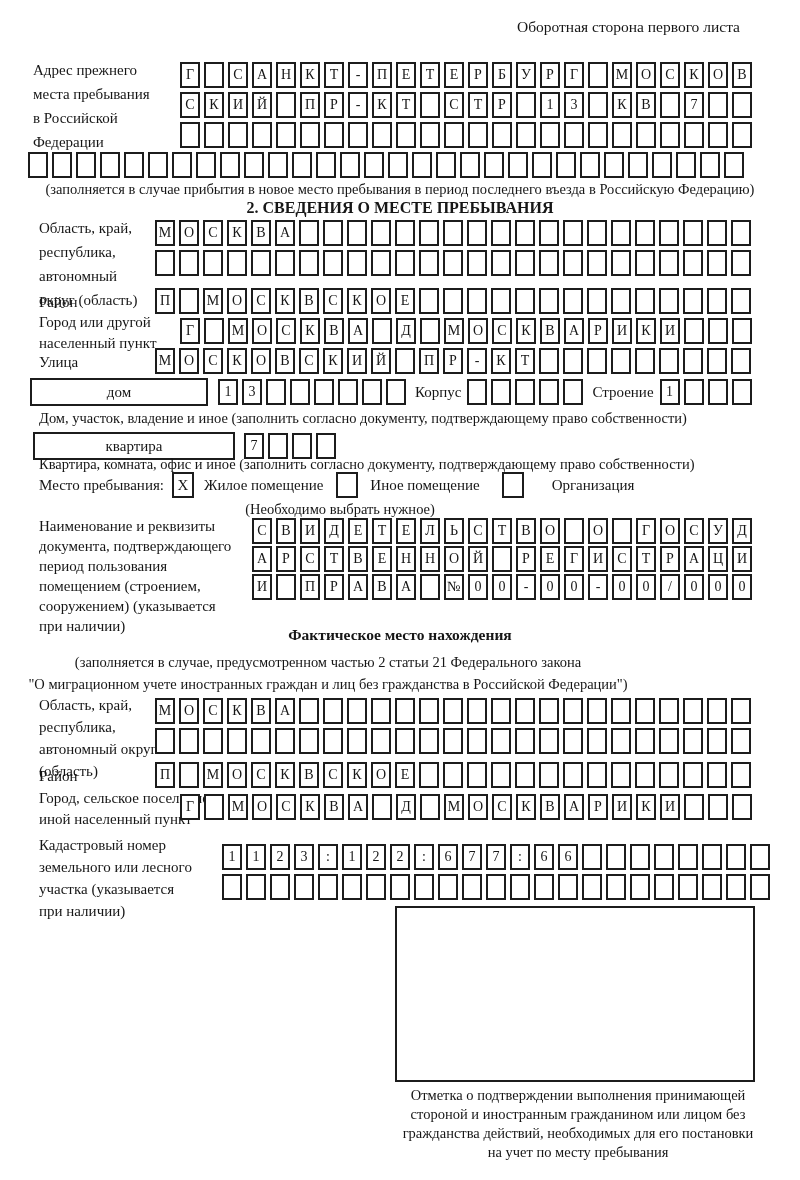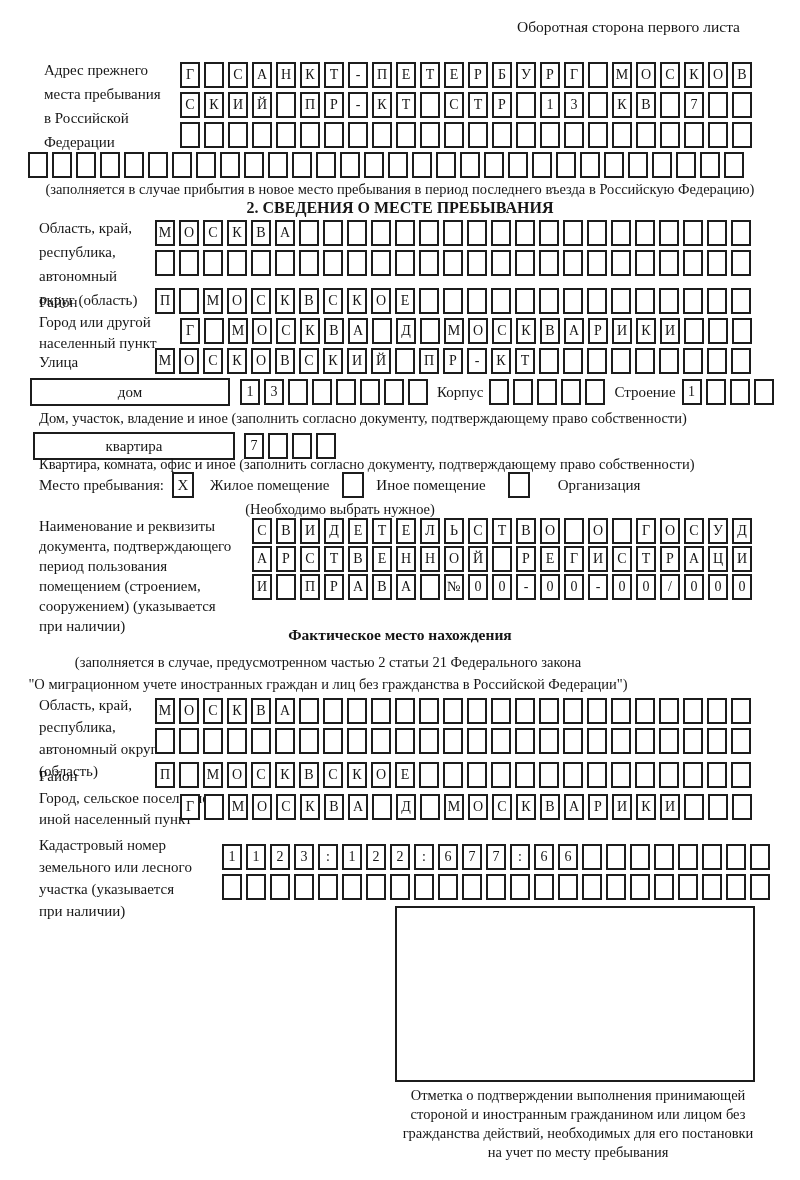--- a/index.html
+++ b/index.html
@@ -29,21 +29,21 @@
   .hflex{display:flex;align-items:center;}
   .bigbox{border:2px solid #1c1c1c;box-sizing:border-box;background:#fff;}
 </style>
 </head>
 <body>
 
 <div class="page">
 
   <div class="abs cap" style="left:0;top:18px;width:740px;text-align:right;font-size:15.5px;">Оборотная сторона первого листа</div>
 
-  <div class="abs lbl" style="left:44px;top:58px;">
+  <div class="abs lbl" style="left:33px;top:58px;">
     <div>Адрес прежнего</div>
     <div>места пребывания</div>
     <div>в Российской</div>
     <div>Федерации</div>
   </div>
   <div class="abs boxrow" style="left:180px;top:62px;">
       <span class="cbox">Г</span>
       <span class="cbox"></span>
       <span class="cbox">С</span>
       <span class="cbox">А</span>
@@ -300,21 +300,21 @@
       <span class="cbox"></span>
       <span class="cbox"></span>
       <span class="cbox"></span>
       <span class="cbox"></span>
       <span class="cbox"></span>
       <span class="cbox"></span>
       <span class="cbox"></span>
     </div>
 
   <div class="abs hflex" style="left:30px;top:378px;">
-    <div class="widebox" style="width:200px;">дом</div>
+    <div class="widebox" style="width:178px;">дом</div>
     <div class="boxrow" style="margin-left:10px;">
         <span class="cbox">1</span>
         <span class="cbox">3</span>
         <span class="cbox"></span>
         <span class="cbox"></span>
         <span class="cbox"></span>
         <span class="cbox"></span>
         <span class="cbox"></span>
         <span class="cbox"></span>
       </div>
@@ -343,21 +343,21 @@
         <span class="cbox"></span>
         <span class="cbox"></span>
         <span class="cbox"></span>
       </div>
   </div>
   <div class="abs cap" style="left:39px;top:456px;">Квартира, комната, офис и иное (заполнить согласно документу, подтверждающему право собственности)</div>
 
   <div class="abs hflex" style="left:39px;top:472px;">
     <div class="lbl">Место пребывания:</div>
     <div class="ckbox" style="margin-left:8px;">X</div>
-    <div class="lbl" style="margin-left:16px;">Жилое помещение</div>
+    <div class="lbl" style="margin-left:10px;">Жилое помещение</div>
     <div class="ckbox" style="margin-left:13px;"></div>
     <div class="lbl" style="margin-left:12px;">Иное помещение</div>
     <div class="ckbox" style="margin-left:22px;"></div>
     <div class="lbl" style="margin-left:28px;">Организация</div>
   </div>
   <div class="abs cap center" style="left:180px;top:501px;width:320px;">(Необходимо выбрать нужное)</div>
 
   <div class="abs lbl" style="left:39px;top:516px;line-height:20px;">
     <div>Наименование и реквизиты</div>
     <div>документа, подтверждающего</div>

